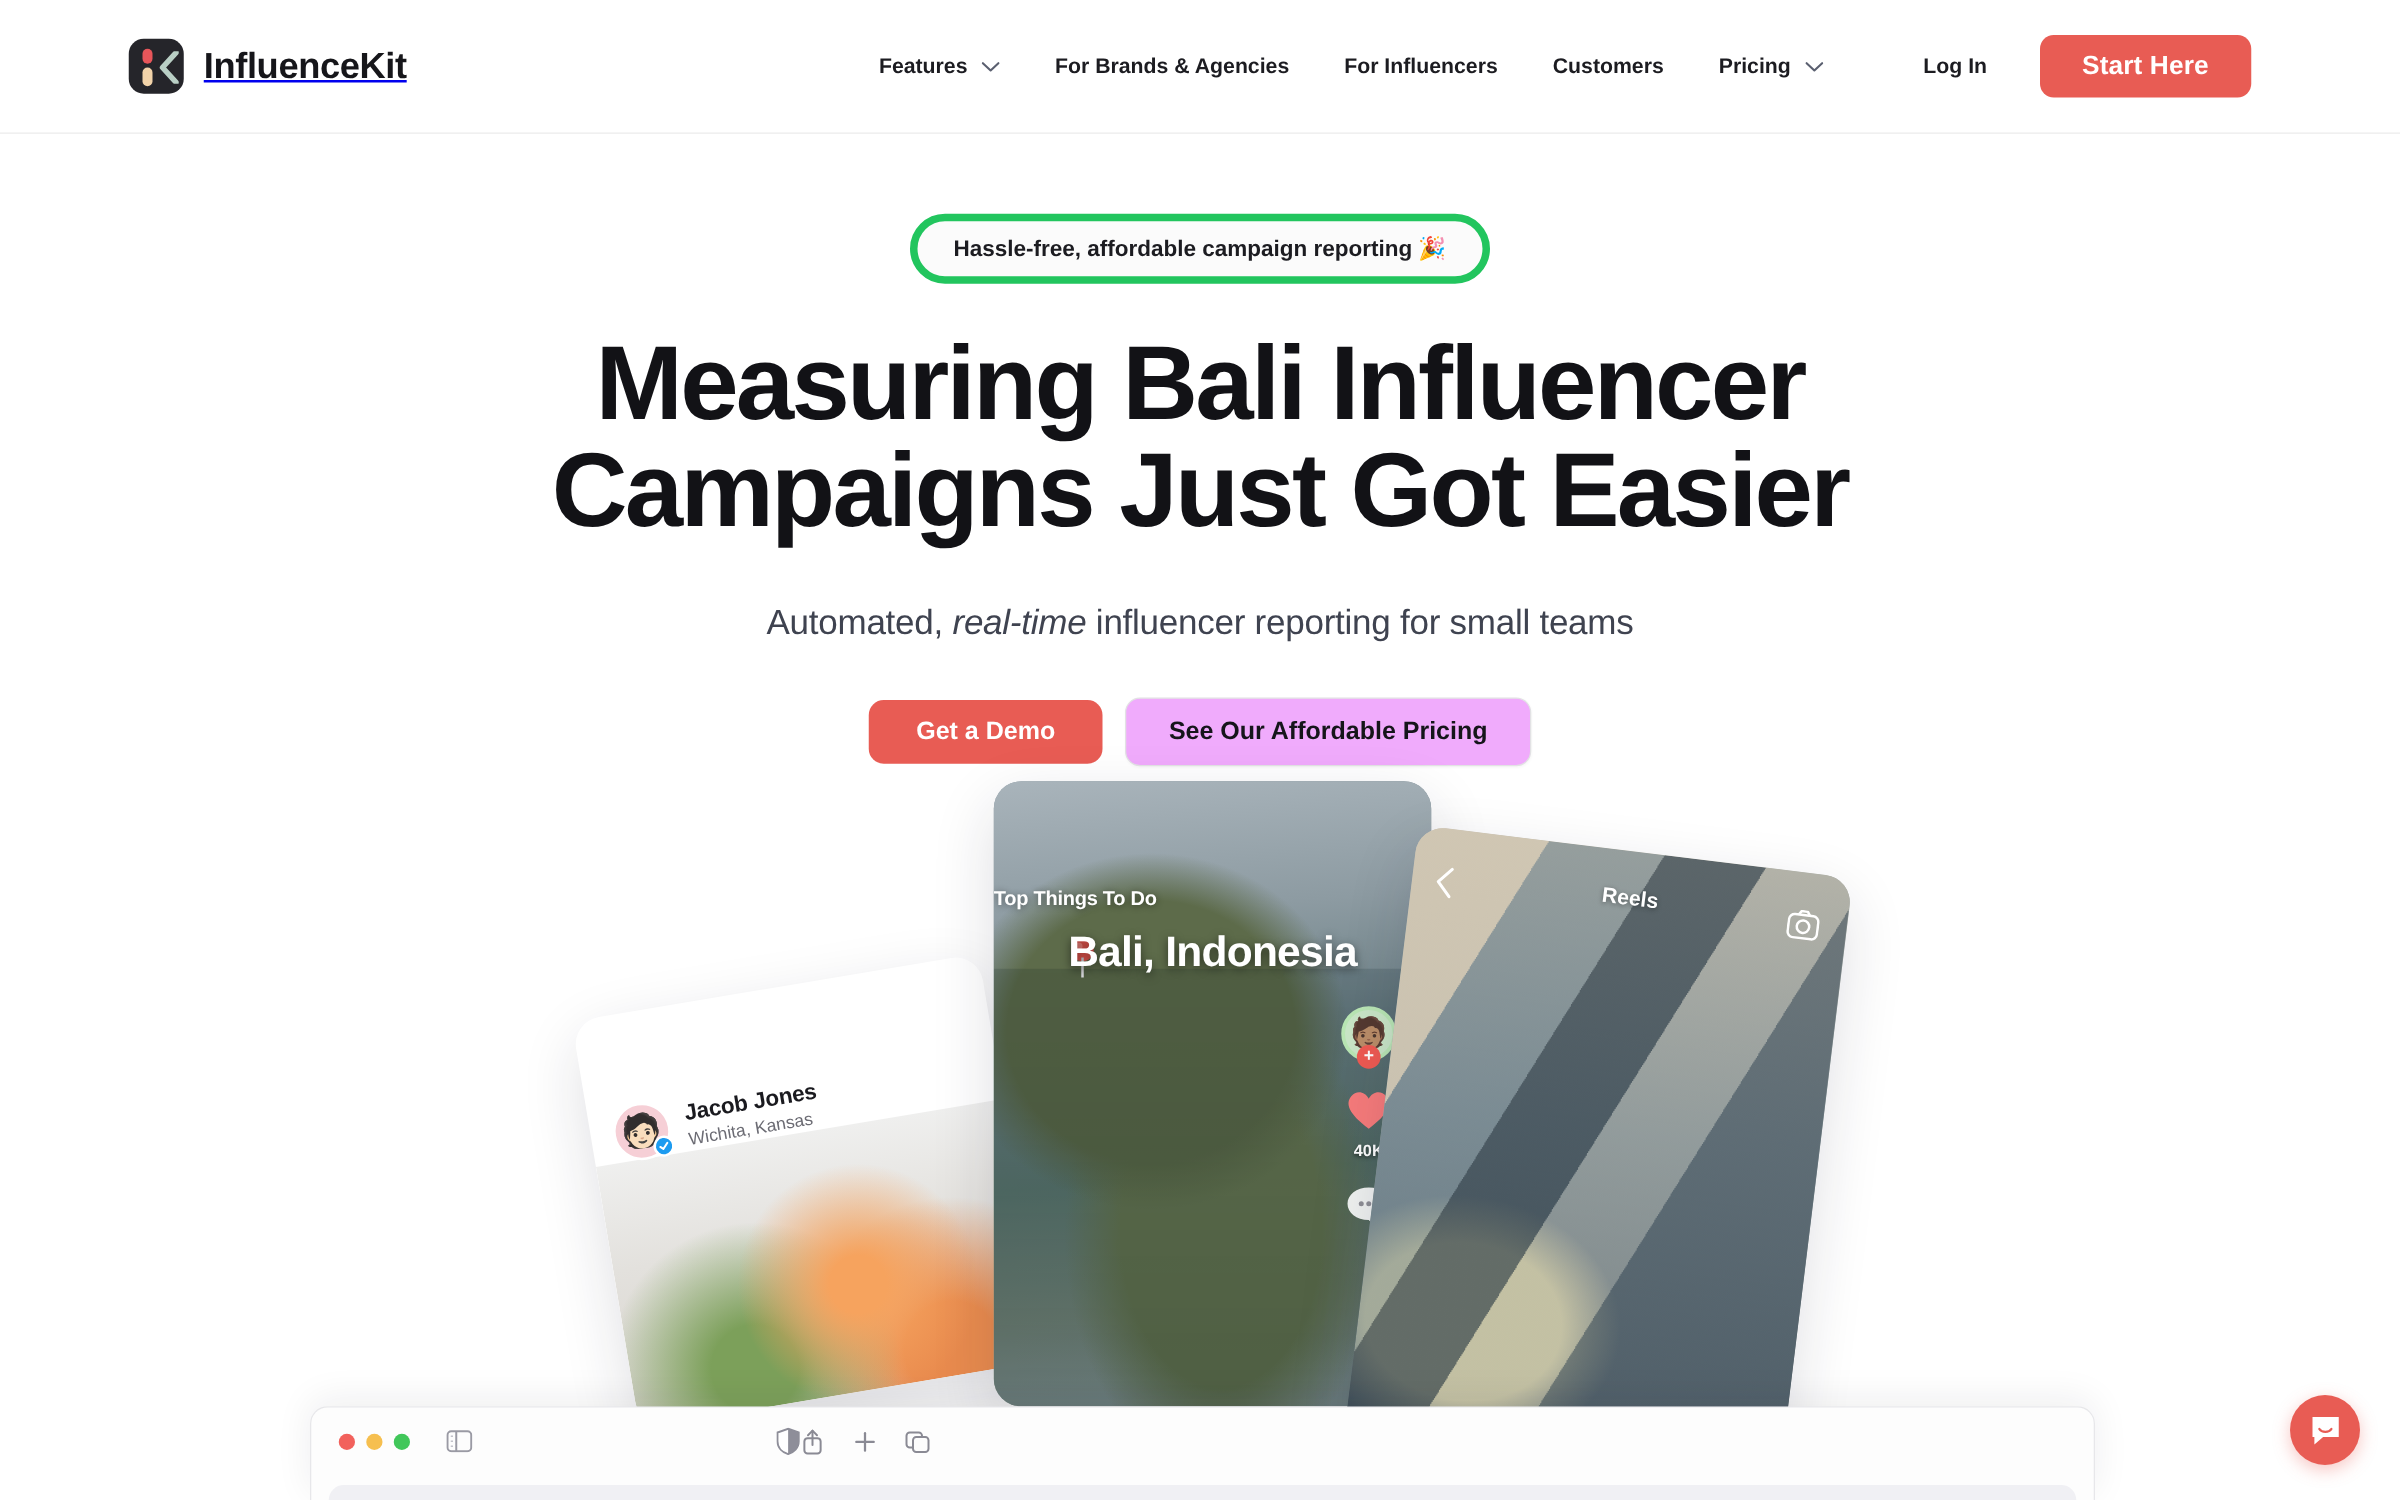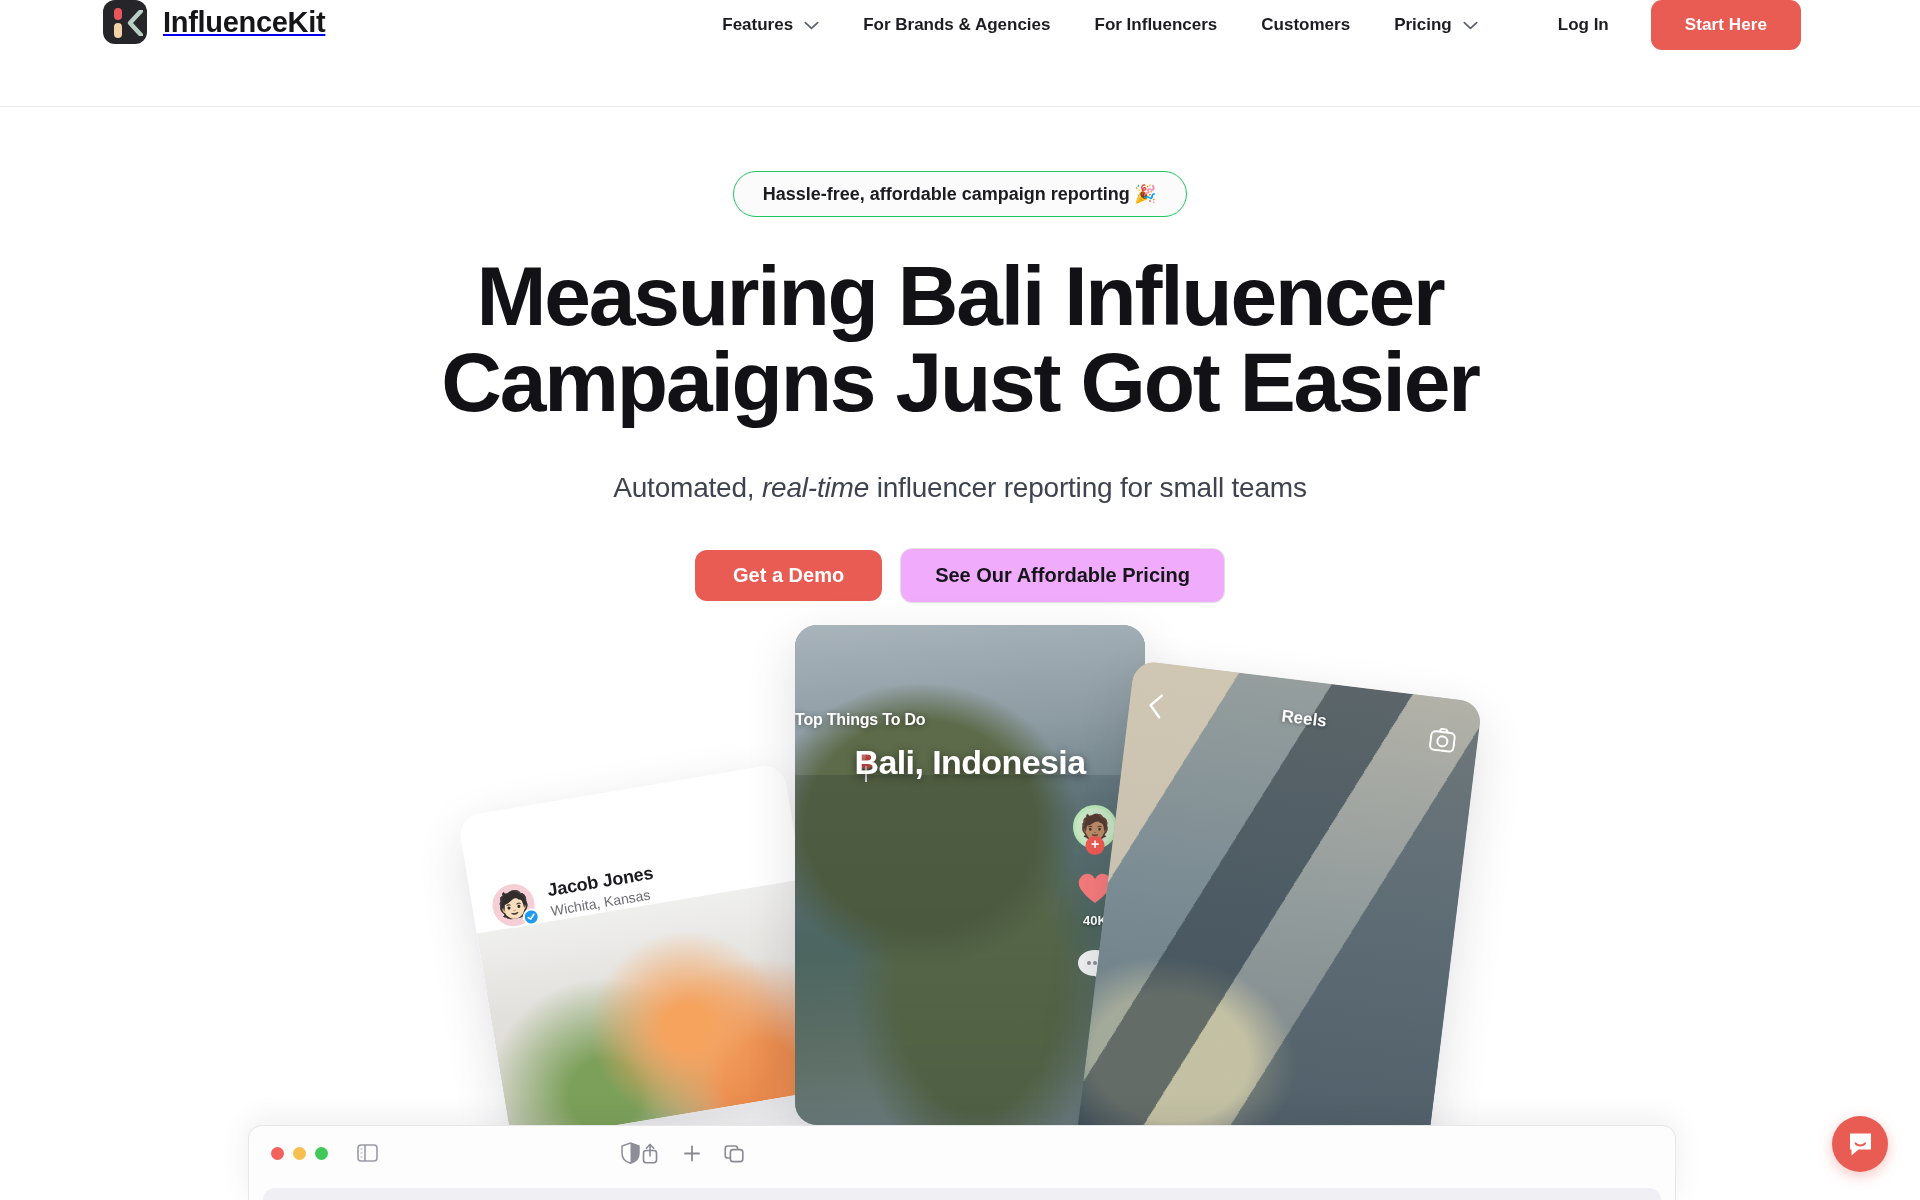--- a/index.html
+++ b/index.html
@@ -11,21 +11,21 @@
     font-family: "Liberation Sans", sans-serif;
     -webkit-font-smoothing: antialiased;
   }
   .page { position: relative; width: 1920px; height: 1200px; background:#fff; }
 
   
   .header {
     position: absolute; top: 0; left: 0; width: 1920px; height: 107px;
     background: #fff;
     border-bottom: 1px solid #ececec;
-    display: flex; align-items: flex-start;
+    display: flex; align-items: center;
   }
   .brand { display: flex; align-items: center; gap: 16px; margin-left: 103px; }
   .logo-mark {
     width: 44px; height: 44px; border-radius: 12px; background: #25252a;
     position: relative; flex: none;
   }
   .logo-dot {
     position: absolute; left: 11px; top: 8px; width: 8px; height: 12px;
     border-radius: 4px; background: #e8565a;
   }
@@ -46,31 +46,31 @@
     display: flex; align-items: center; gap: 11px;
     font-size: 17px; font-weight: 600; color: #1c1c21;
     padding: 10px 22px; cursor: pointer; white-space: nowrap;
   }
   .chev { width: 15px; height: 9px; flex: none; }
   .login {
     font-size: 17px; font-weight: 600; color: #1c1c21;
     padding: 10px 18px; margin-left: 40px; cursor: pointer; white-space: nowrap;
   }
   .start-btn {
-    background: #e85c54; color: #fff; font-size: 17px; font-weight: 700;
+    background: #e85c54; color: #fff; font-size: 21px; font-weight: 700;
     border: none; border-radius: 11px;
     padding: 0 34px; height: 50px; margin-left: 24px; margin-right: 103px;
     cursor: pointer; white-space: nowrap; letter-spacing: .1px;
   }
 
   
   .hero { position: absolute; top: 107px; left: 0; width: 1920px; }
   .pill-wrap { display: flex; justify-content: center; margin-top: 64px; }
   .pill {
-    border: 1px solid #22c55e; border-radius: 999px;
+    border: 6px solid #22c55e; border-radius: 999px;
     background: #fbfbfb;
     padding: 11px 29px; font-size: 18px; font-weight: 600; color: #1c1c21;
     display: flex; align-items: center; gap: 7px; white-space: nowrap;
   }
   .h1 {
     margin-top: 37px;
     text-align: center;
     font-size: 84px; line-height: 1.02; font-weight: 800;
     letter-spacing: -2.2px; color: #121216;
   }

